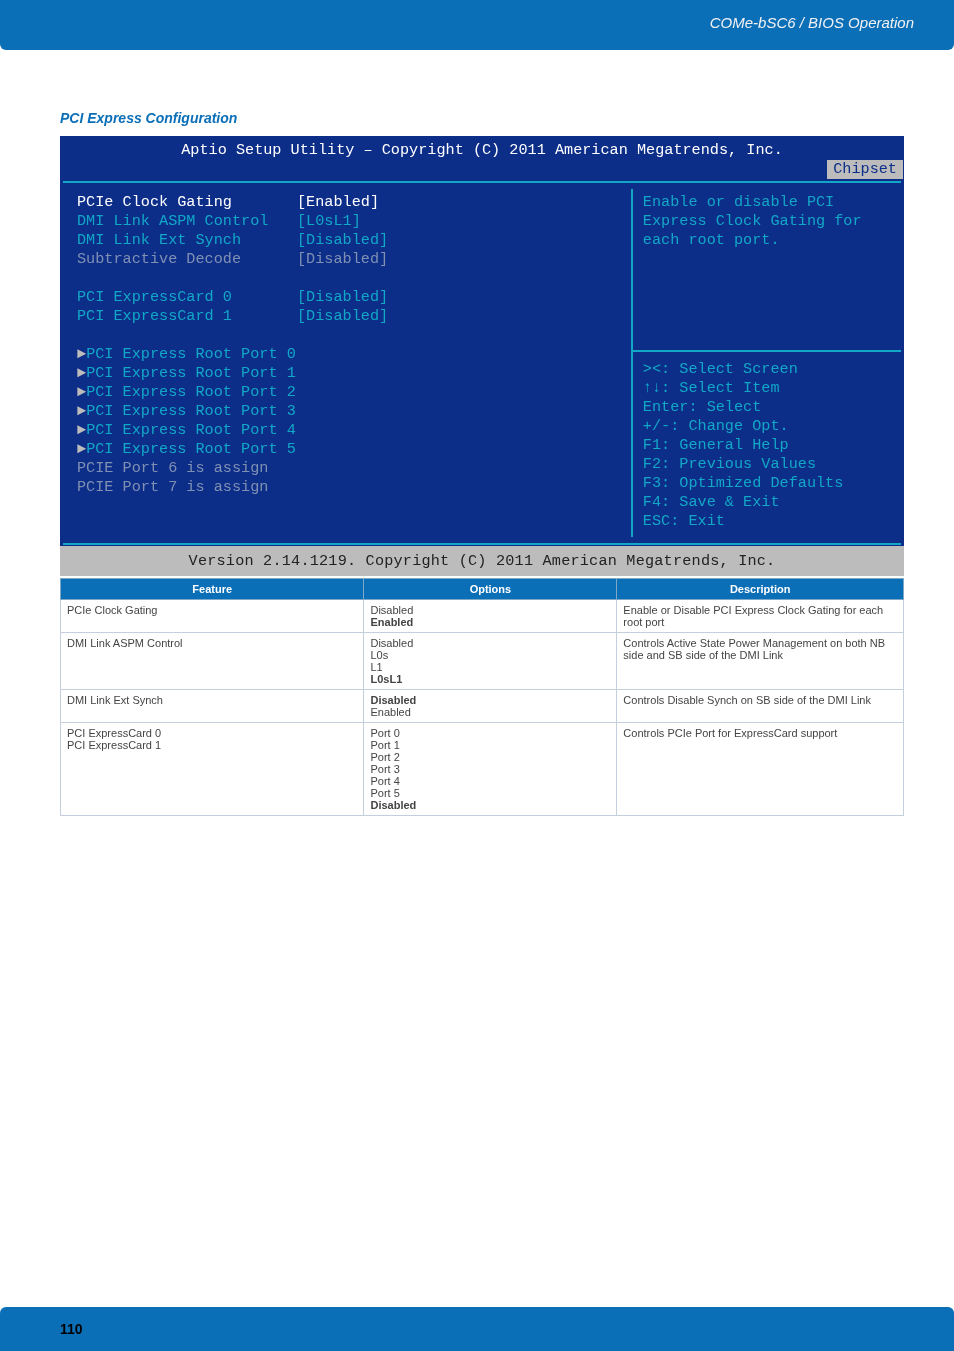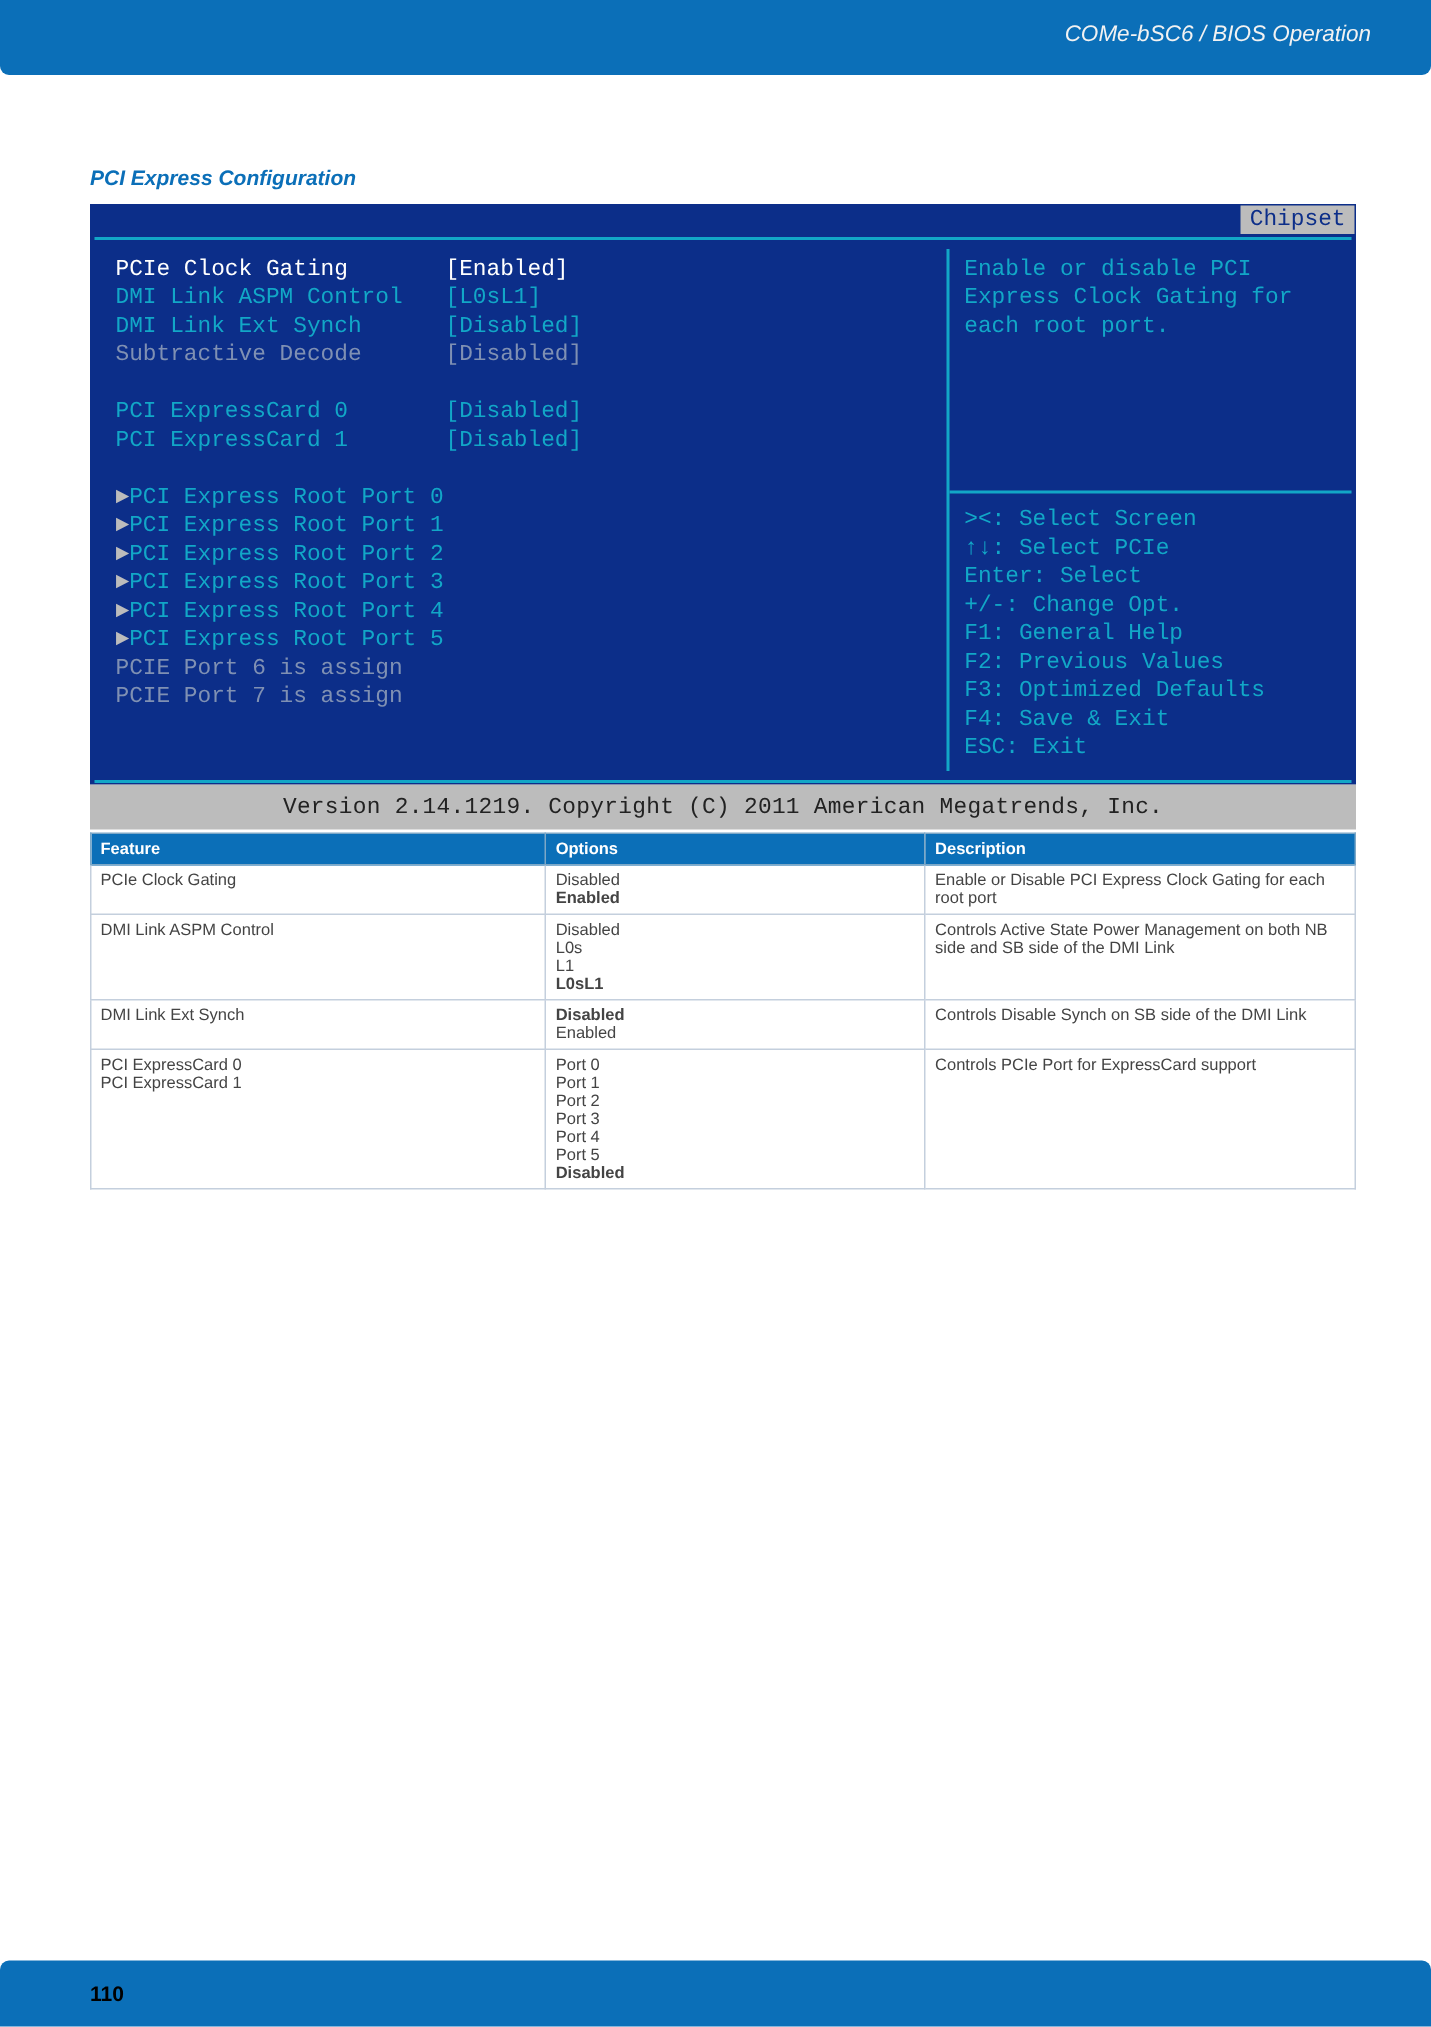--- a/index.html
+++ b/index.html
@@ -101,21 +101,21 @@
   
   table.doc {
     width: 100%;
     border-collapse: collapse;
     margin-top: 2px;
     font-size: 11px;
   }
   table.doc th {
     background: #0b6fb8;
     color: #fff;
-    text-align: left;
+    text-align: center;
     padding: 4px 6px;
     font-weight: bold;
     border: 1px solid #7da8c7;
   }
   table.doc td {
     padding: 4px 6px;
     vertical-align: top;
     border: 1px solid #c4cfdd;
     color: #444;
   }
@@ -142,20 +142,21 @@
 <div class="page">
 
   <div class="header-bar">
     <span class="header-inner">COMe-bSC6 / BIOS Operation</span>
   </div>
 
   <div class="content">
     <div class="section-title">PCI Express Configuration</div>
 
     <div class="bios">
+      <div class="title-row">Aptio Setup Utility – Copyright (C) 2011 American Megatrends, Inc.</div>
       <div class="tab-row">
         <span class="tab">Chipset</span>
       </div>
       <div class="border-line"></div>
       <div class="bios-body">
         <div class="bios-left">
           <div id="bios-g1">
               <div class="row">
                 <span class="lbl hl">PCIe Clock Gating</span>
                 <span class="hl">[Enabled]</span>
@@ -215,21 +216,21 @@
               <div class="row dim">  PCIE Port 6 is assign</div>
               <div class="row dim">  PCIE Port 7 is assign</div>
             </div>
         </div>
         <div class="bios-right">
           <div>Enable or disable PCI Express Clock Gating for each root port.</div>
           <div style="height:90px"></div>
           <div class="help-sep"></div>
           <div id="bios-legend">
               <div>&gt;&lt;: Select Screen</div>
-              <div>↑↓: Select PCIe</div>
+              <div>↑↓: Select Item</div>
               <div>Enter: Select</div>
               <div>+/-: Change Opt.</div>
               <div>F1: General Help</div>
               <div>F2: Previous Values</div>
               <div>F3: Optimized Defaults</div>
               <div>F4: Save &amp; Exit</div>
               <div>ESC: Exit</div>
             </div>
         </div>
       </div>

